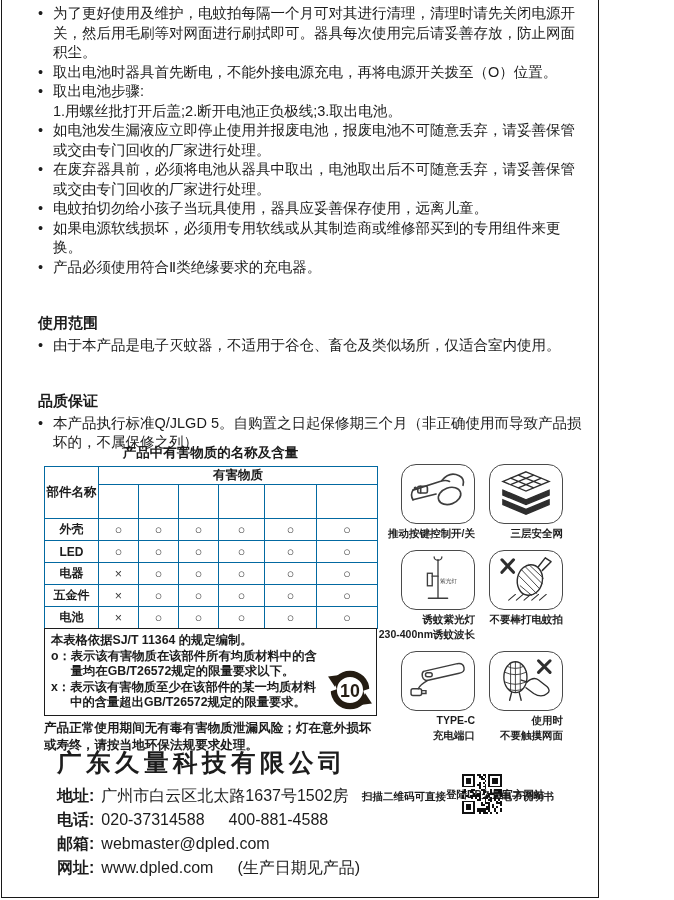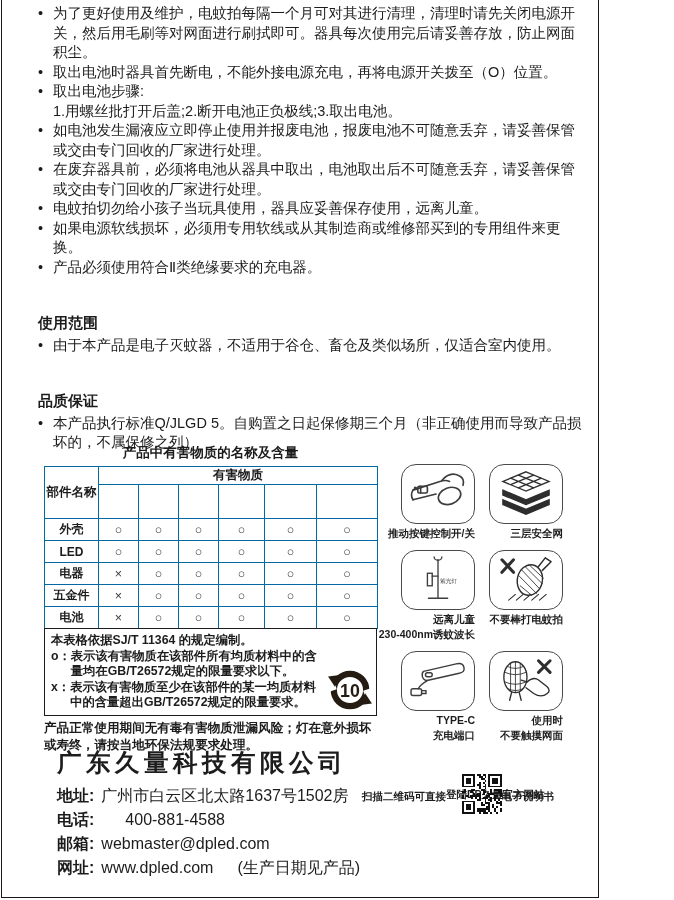--- a/index.html
+++ b/index.html
@@ -255,21 +255,21 @@
           <g fill="none" stroke="#3d3d3d" stroke-width="1.4" stroke-linecap="round">
             <path d="M28 3 a4 3.5 0 0 0 8 0"></path>
             <path d="M32 6 L32 46"></path>
             <path d="M22 46 L42 46"></path>
             <rect x="21" y="20" width="5" height="13"></rect>
             <path d="M26 23 L32 23"></path>
           </g>
           <text x="34" y="30" font-size="6" fill="#3d3d3d">紫光灯</text>
         </svg>
       </div>
-      <div class="icap">远离儿童</div>
+      <div class="icap">诱蚊紫光灯</div>
       <div class="icap">230-400nm诱蚊波长</div>
     </div>
 
     <div class="icell">
       <div class="ibox">
         <svg width="64" height="52" viewBox="0 0 64 54" aria-hidden="true">
           <g fill="none" stroke="#2e2e2e" stroke-width="1.5" stroke-linecap="round">
             <path d="M7 6 L19 19 M19 6 L7 19" stroke-width="3.2"></path>
             <ellipse cx="36" cy="27" rx="13" ry="16" transform="rotate(12 36 27)"></ellipse>
             <path d="M27 16 L46 36 M24 22 L43 41 M31 13 L49 31 M35 11 L50 25 M26 33 L38 43" stroke-width="0.9"></path>
@@ -318,20 +318,21 @@
   <div class="company">广东久量科技有限公司</div>
 
   <div class="finfo">
     <div class="row">
         <span class="lab">地址:</span>
         <span class="val">广州市白云区北太路1637号1502房</span>
         <span class="extra"></span>
       </div>
       <div class="row">
         <span class="lab">电话:</span>
+        <span class="val">020-37314588</span>
         <span class="extra">400-881-4588</span>
       </div>
       <div class="row">
         <span class="lab">邮箱:</span>
         <span class="val">webmaster@dpled.com</span>
         <span class="extra"></span>
       </div>
       <div class="row">
         <span class="lab">网址:</span>
         <span class="val">www.dpled.com</span>

